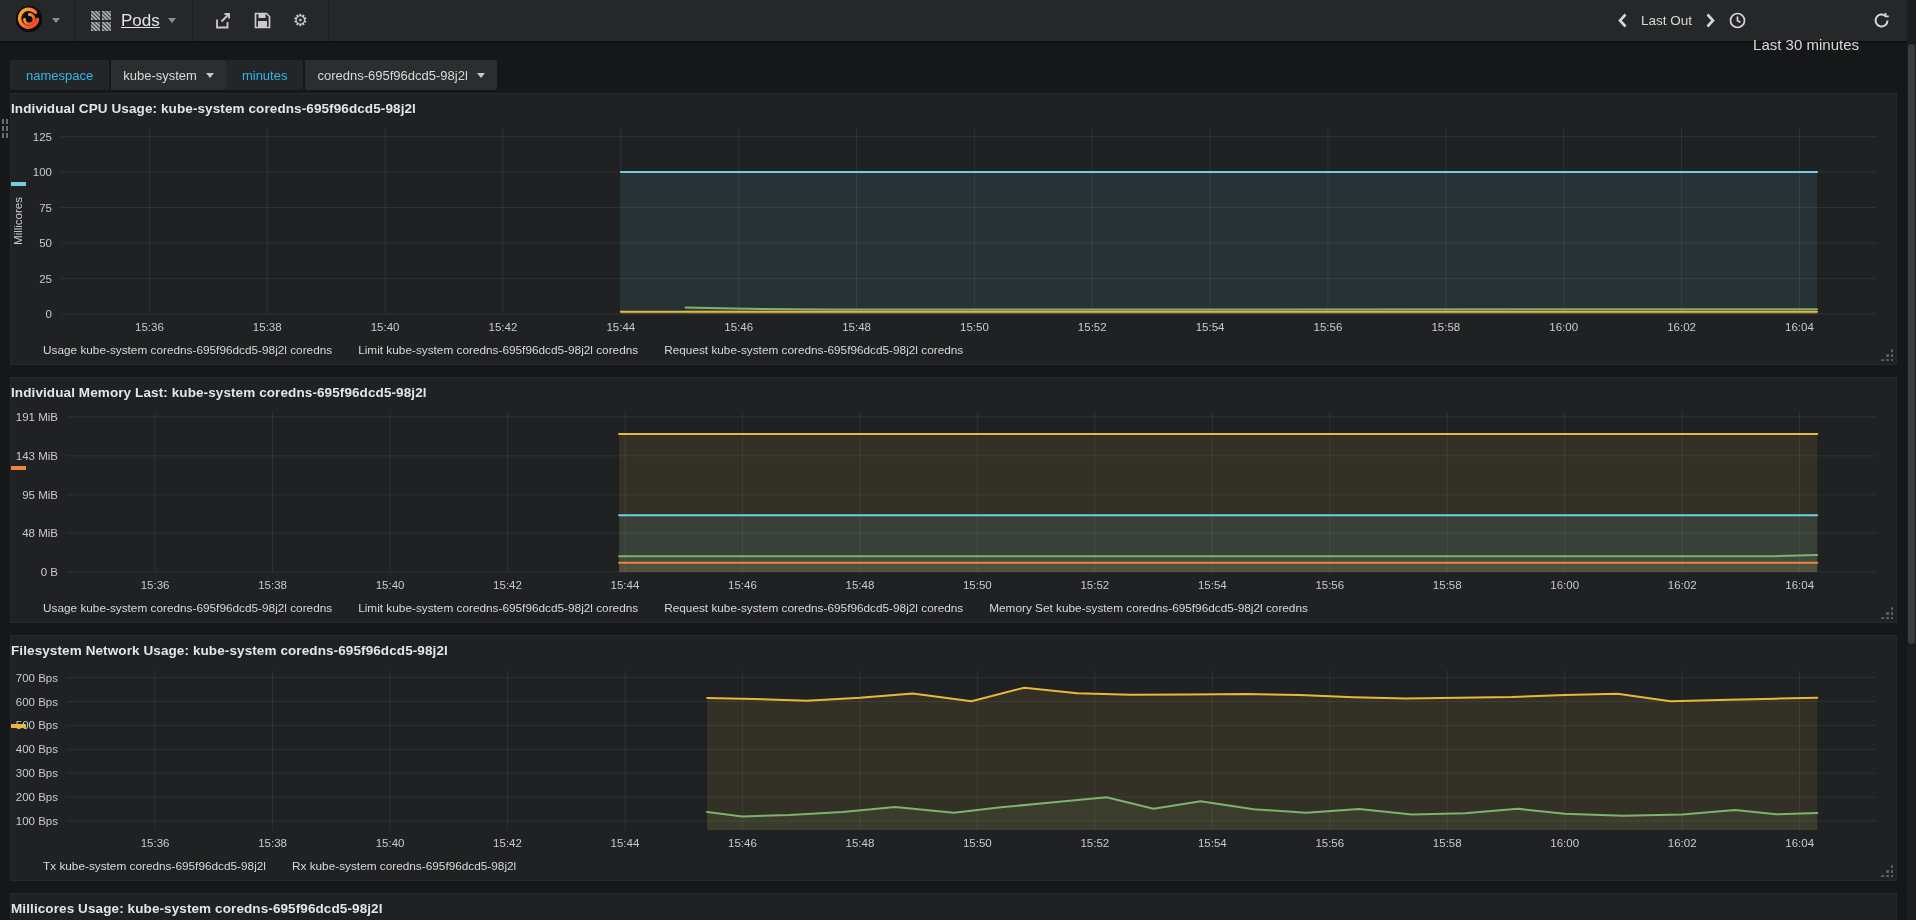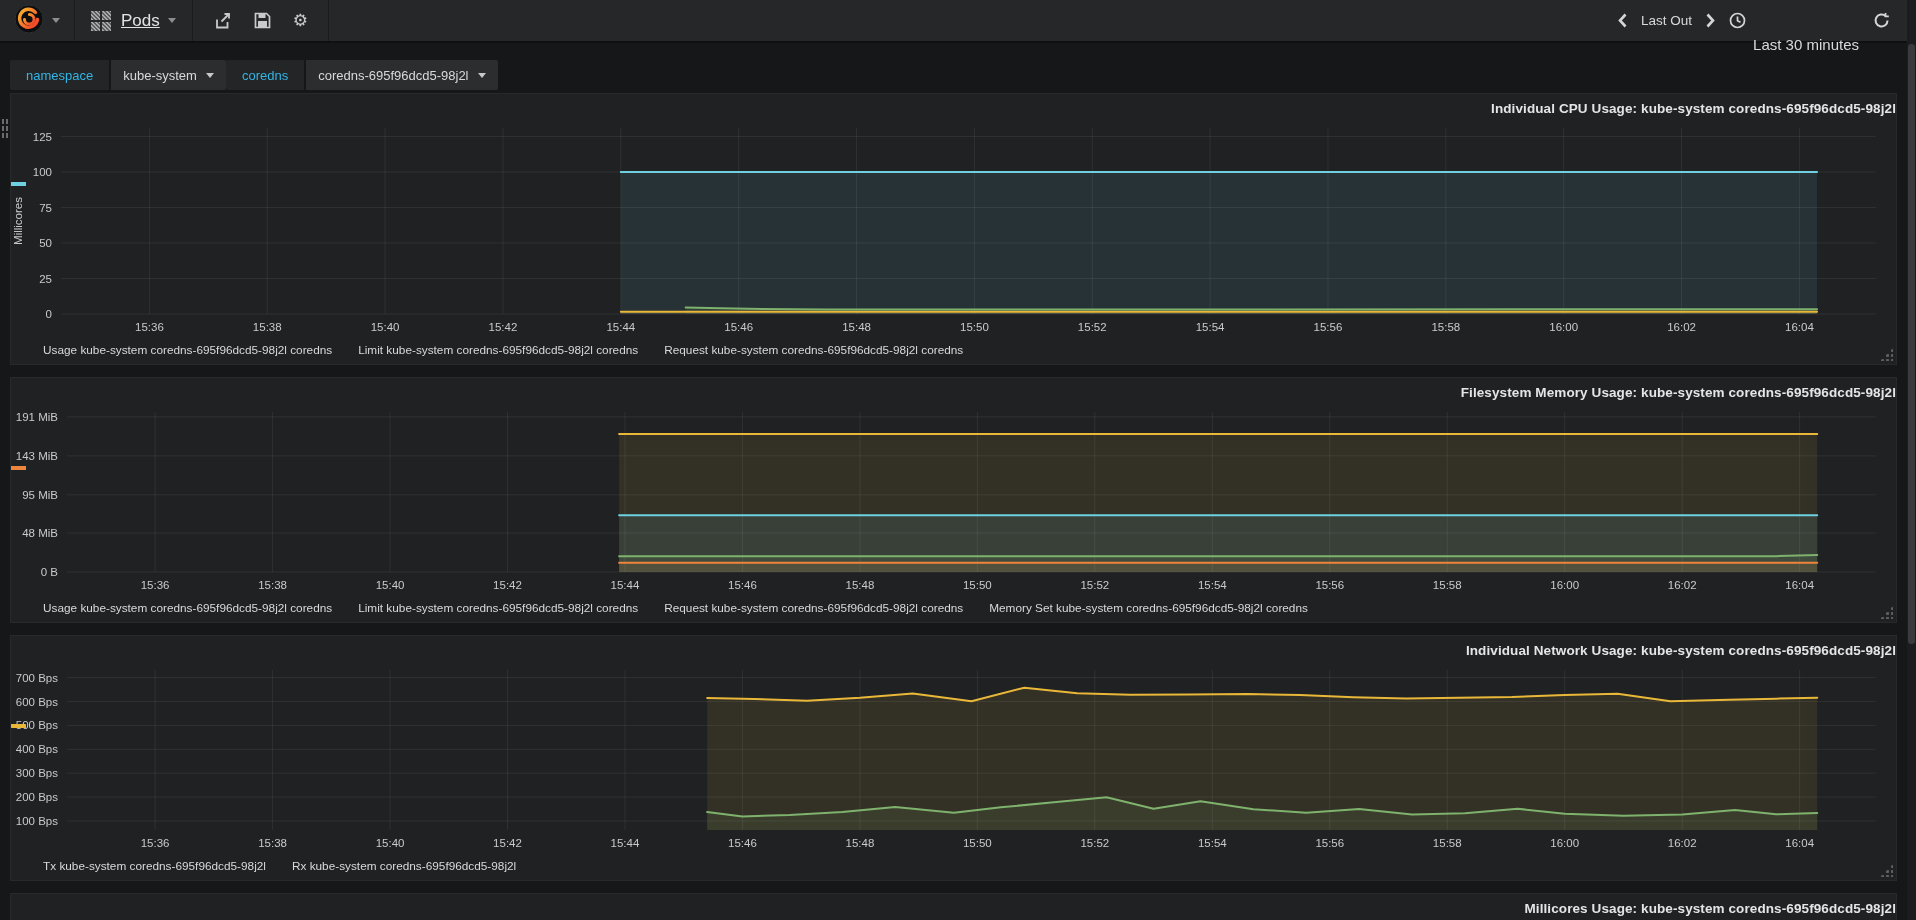--- a/index.html
+++ b/index.html
@@ -37,21 +37,21 @@
     padding:0 16px;height:30px;border-radius:2px 0 0 2px;margin-right:2px;cursor:pointer;}
   .var-value{background:#2b2d2f;color:#d8d9da;font-size:13px;display:flex;align-items:center;
     padding:0 12px;height:30px;border-radius:0 2px 2px 0;cursor:pointer;}
   .var-value .caret{margin-left:9px;border-top-color:#c7c8ca;}
   
   .dash{position:absolute;left:0;top:88px;right:0;bottom:0;}
   .panel{
     position:absolute;left:10px;width:1887px;background:#1f2123;
     border:1px solid #27292c;box-sizing:border-box;
   }
-  .panel-title{margin:0;text-align:right;font-size:13.5px;font-weight:bold;color:#e4e5e7;
+  .panel-title{margin:0;text-align:left;font-size:13.5px;font-weight:bold;color:#e4e5e7;
     padding:7px 0 4px 0;cursor:pointer;letter-spacing:.1px;}
   .chart{display:block;line-height:0;cursor:crosshair;}
   .tick{fill:#c9cacb;font-size:11.5px;font-family:"Liberation Sans",sans-serif;}
   .legend{display:flex;gap:26px;margin:2px 0 0 32px;align-items:center;height:20px;}
   .legend-item{display:flex;align-items:center;font-size:11.8px;color:#d8d9da;cursor:pointer;white-space:nowrap;}
   .legend-item .dash{width:15px;height:4px;border-radius:1px;margin-right:7px;display:inline-block;}
   .resize-handle{position:absolute;right:3px;bottom:3px;width:13px;height:13px;cursor:nwse-resize;
     background-image:radial-gradient(#5d5e60 1.4px,transparent 1.5px);background-size:5px 5px;
     clip-path:polygon(100% 0,100% 100%,0 100%);}
   .drag-handle{position:absolute;left:1px;top:30px;width:8px;height:22px;cursor:grab;
@@ -142,21 +142,21 @@
 
 <div class="submenu">
   <div class="var-group">
     <span class="var-label">namespace</span>
     <span class="var-value">
       <span>kube-system</span>
       <span class="caret"></span>
     </span>
   </div>
   <div class="var-group">
-    <span class="var-label">coredns</span>
+    <span class="var-label">minutes</span>
     <span class="var-value">
       <span>coredns-695f96dcd5-98j2l</span>
       <span class="caret"></span>
     </span>
   </div>
 </div>
 
 <main class="dash">
   <div class="drag-handle"></div>
 
@@ -224,21 +224,21 @@
         </span>
         <span class="legend-item">
           <span class="dash" style="background: rgb(110, 208, 224);"></span>
           <span>Request kube-system coredns-695f96dcd5-98j2l coredns</span>
         </span>
       </div>
     <div class="resize-handle"></div>
   </section>
 
   <section class="panel" style="top:289px;height:246px;">
-    <h2 class="panel-title">Filesystem Memory Usage: kube-system coredns-695f96dcd5-98j2l</h2>
+    <h2 class="panel-title">Individual Memory Last: kube-system coredns-695f96dcd5-98j2l</h2>
     <div class="chart"><svg width="1883" height="192">
           <polygon points="608.0974025974026,29.92893401015229 1806.2662337662339,29.92893401015229 1806.2662337662339,168 608.0974025974026,168" fill="#eab839" fill-opacity="0.10"></polygon>
           <polygon points="608.0974025974026,111.14720812182742 1806.2662337662339,111.14720812182742 1806.2662337662339,168 608.0974025974026,168" fill="#6ed0e0" fill-opacity="0.10"></polygon>
           <polygon points="608.0974025974026,152.16243654822335 1765.1525974025976,152.16243654822335 1806.2662337662339,150.94416243654823 1806.2662337662339,168 608.0974025974026,168" fill="#7eb26d" fill-opacity="0.10"></polygon>
           <polygon points="608.0974025974026,158.8223350253807 1806.2662337662339,158.8223350253807 1806.2662337662339,168 608.0974025974026,168" fill="#ef843c" fill-opacity="0.10"></polygon>
           <line x1="56" y1="168" x2="1865" y2="168" stroke="#ffffff" stroke-opacity="0.07"></line>
           <text x="47" y="172" text-anchor="end" class="tick">0 B</text>
           <line x1="56" y1="129.01522842639594" x2="1865" y2="129.01522842639594" stroke="#ffffff" stroke-opacity="0.07"></line>
           <text x="47" y="133.01522842639594" text-anchor="end" class="tick">48 MiB</text>
           <line x1="56" y1="90.84263959390863" x2="1865" y2="90.84263959390863" stroke="#ffffff" stroke-opacity="0.07"></line>
@@ -297,21 +297,21 @@
         </span>
         <span class="legend-item">
           <span class="dash" style="background: rgb(239, 132, 60);"></span>
           <span>Memory Set kube-system coredns-695f96dcd5-98j2l coredns</span>
         </span>
       </div>
     <div class="resize-handle"></div>
   </section>
 
   <section class="panel" style="top:547px;height:246px;">
-    <h2 class="panel-title">Individual Network Usage: kube-system coredns-695f96dcd5-98j2l</h2>
+    <h2 class="panel-title">Filesystem Network Usage: kube-system coredns-695f96dcd5-98j2l</h2>
     <div class="chart"><svg width="1883" height="192">
           <polygon points="696.1980519480519,35.94029850746267 743.1850649350649,36.8955223880597 796.0454545454545,38.80597014925374 848.9058441558442,35.70149253731344 901.7662337662338,31.402985074626855 960.5,39.283582089552226 1013.3603896103897,25.671641791044777 1066.2207792207791,31.164179104477626 1119.0811688311687,32.8358208955224 1177.8149350649353,32.59701492537312 1236.5487012987014,31.88059701492537 1289.4090909090908,33.07462686567163 1342.2694805194806,35.223880597014926 1395.1298701298701,36.41791044776119 1447.9902597402597,35.70149253731344 1500.8506493506493,34.98507462686567 1553.711038961039,33.07462686567163 1606.5714285714284,31.641791044776113 1659.4318181818182,39.283582089552226 1718.1655844155846,37.85074626865671 1765.1525974025976,36.656716417910445 1806.2662337662339,35.70149253731344 1806.2662337662339,168 696.1980519480519,168" fill="#eab839" fill-opacity="0.10"></polygon>
           <polygon points="696.1980519480519,150.08955223880596 731.4383116883116,154.38805970149252 778.4253246753246,152.955223880597 831.2857142857142,150.08955223880596 884.1461038961038,145.07462686567163 942.87987012987,150.80597014925374 989.8668831168832,145.3134328358209 1042.7272727272725,140.29850746268656 1095.5876623376623,135.28358208955223 1142.5746753246754,146.7462686567164 1189.5616883116884,139.34328358208955 1242.4220779220777,147.22388059701493 1295.2824675324675,150.80597014925374 1348.142857142857,146.98507462686567 1401.0032467532467,152.47761194029852 1453.8636363636363,151.28358208955223 1506.7240259740258,146.7462686567164 1553.711038961039,151.76119402985074 1612.4448051948052,153.67164179104478 1671.1785714285713,152.47761194029852 1724.038961038961,147.9402985074627 1765.1525974025976,152.23880597014926 1806.2662337662339,151.044776119403 1806.2662337662339,168 696.1980519480519,168" fill="#7eb26d" fill-opacity="0.10"></polygon>
           <line x1="56" y1="158.92537313432837" x2="1865" y2="158.92537313432837" stroke="#ffffff" stroke-opacity="0.07"></line>
           <text x="47" y="162.92537313432837" text-anchor="end" class="tick">100 Bps</text>
           <line x1="56" y1="135.044776119403" x2="1865" y2="135.044776119403" stroke="#ffffff" stroke-opacity="0.07"></line>
           <text x="47" y="139.044776119403" text-anchor="end" class="tick">200 Bps</text>
           <line x1="56" y1="111.16417910447761" x2="1865" y2="111.16417910447761" stroke="#ffffff" stroke-opacity="0.07"></line>
           <text x="47" y="115.16417910447761" text-anchor="end" class="tick">300 Bps</text>
           <line x1="56" y1="87.28358208955224" x2="1865" y2="87.28358208955224" stroke="#ffffff" stroke-opacity="0.07"></line>

